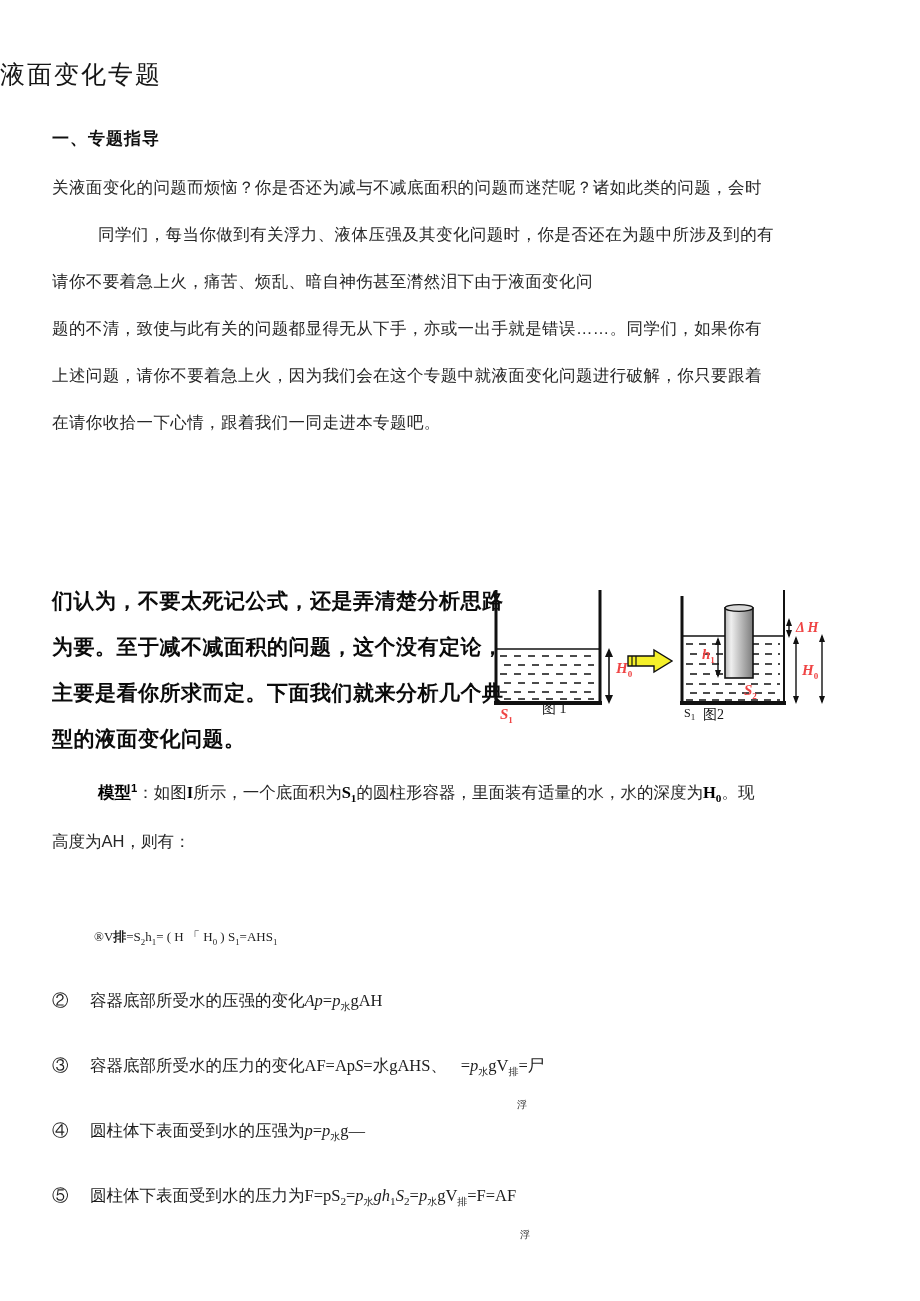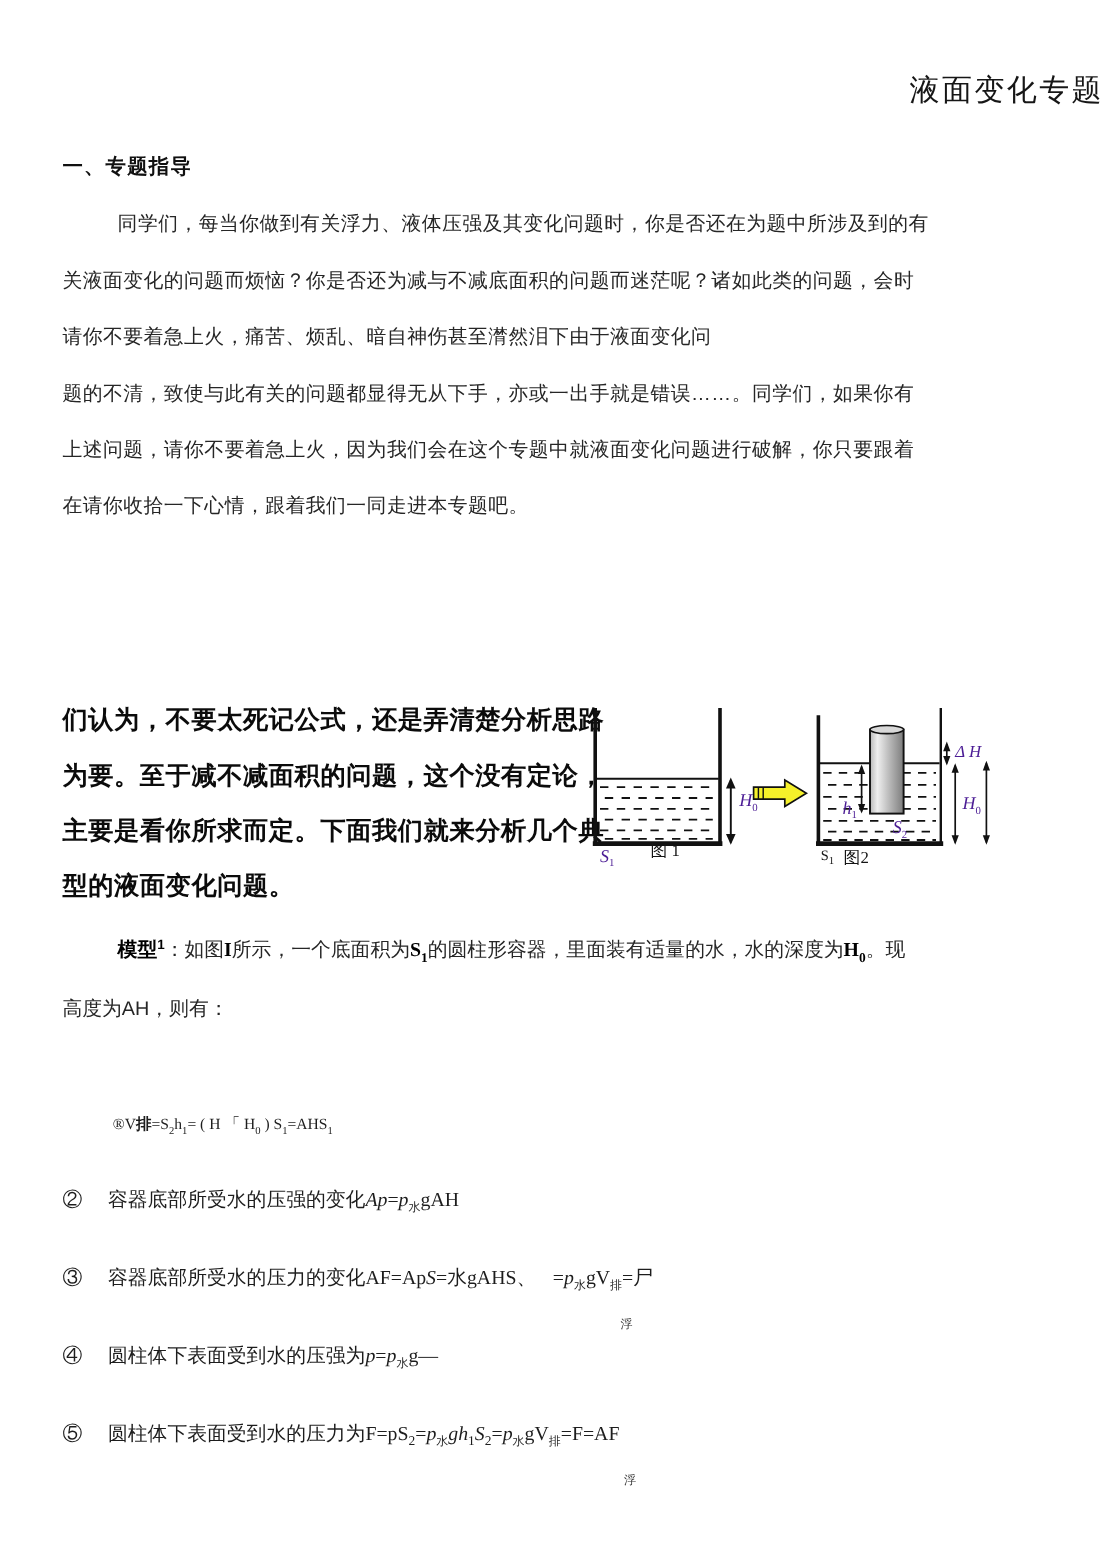--- a/index.html
+++ b/index.html
@@ -19,21 +19,21 @@
   .page {
     position: relative;
     width: 920px;
     height: 1301px;
     padding: 0;
     box-sizing: border-box;
   }
 
   
   .doc-title {
-    text-align: right;
+    text-align: left;
     font-size: 25px;
     font-weight: 400;
     letter-spacing: 2px;
     margin: 0;
     padding-top: 58px;
     color: #161616;
   }
 
   
   .section-heading {
@@ -98,22 +98,23 @@
     font-family: "Liberation Serif", "DejaVu Serif", serif;
     font-size: 14px;
     color: #141414;
     white-space: nowrap;
   }
   .mathlabel {
     position: absolute;
     font-family: "Liberation Serif", "DejaVu Serif", serif;
     font-style: italic;
     font-size: 15px;
-    color: #4c1d95;
-    white-space: nowrap;
+    color: #ef4444;
+    white-space: nowrap;
+    font-weight: bold;
   }
   .mathlabel sub, .caption sub {
     font-size: 9px;
     font-style: normal;
   }
 
   
   .arrow-wrap {
     position: absolute;
     left: 148px;
@@ -190,22 +191,22 @@
 </head>
 <body>
 
 <div class="page">
 
   <h1 class="doc-title">液面变化专题</h1>
 
   <h2 class="section-heading">一、专题指导</h2>
 
   <div class="body-block">
+    <div class="para-line">关液面变化的问题而烦恼？你是否还为减与不减底面积的问题而迷茫呢？诸如此类的问题，会时</div>
     <div class="para-line indent">同学们，每当你做到有关浮力、液体压强及其变化问题时，你是否还在为题中所涉及到的有</div>
-    <div class="para-line">关液面变化的问题而烦恼？你是否还为减与不减底面积的问题而迷茫呢？诸如此类的问题，会时</div>
     <div class="para-line">请你不要着急上火，痛苦、烦乱、暗自神伤甚至潸然泪下由于液面变化问</div>
     <div class="para-line">题的不清，致使与此有关的问题都显得无从下手，亦或一出手就是错误……。同学们，如果你有</div>
     <div class="para-line">上述问题，请你不要着急上火，因为我们会在这个专题中就液面变化问题进行破解，你只要跟着</div>
     <div class="para-line">在请你收拾一下心情，跟着我们一同走进本专题吧。</div>
   </div>
 
   <div class="big-block">
     <div class="big-line">们认为，不要太死记公式，还是弄清楚分析思路</div>
     <div class="big-line">为要。至于减不减面积的问题，这个没有定论，</div>
     <div class="big-line">主要是看你所求而定。下面我们就来分析几个典</div>
@@ -303,21 +304,21 @@
         <polygon points="115,52 112,44 118,44" fill="#111"></polygon>
 
         <line x1="122" y1="52" x2="122" y2="116" stroke="#111" stroke-width="1.4"></line>
         <polygon points="122,50 119,58 125,58" fill="#111"></polygon>
         <polygon points="122,118 119,110 125,110" fill="#111"></polygon>
 
         <line x1="148" y1="50" x2="148" y2="116" stroke="#111" stroke-width="1.4"></line>
         <polygon points="148,48 145,56 151,56" fill="#111"></polygon>
         <polygon points="148,118 145,110 151,110" fill="#111"></polygon>
       </svg>
-      <span class="mathlabel" style="left:28px; top:80px;">
+      <span class="mathlabel" style="left:28px; top:60px;">
         <span>h</span><sub>1</sub>
       </span>
       <span class="mathlabel" style="left:70px; top:96px;">
         <span>S</span><sub>2</sub>
       </span>
       <span class="mathlabel" style="left:122px; top:34px; font-size:14px;">Δ H</span>
       <span class="mathlabel" style="left:128px; top:76px;">
         <span>H</span><sub>0</sub>
       </span>
       <span class="caption" style="left:10px; top:120px; font-size:12px;">

